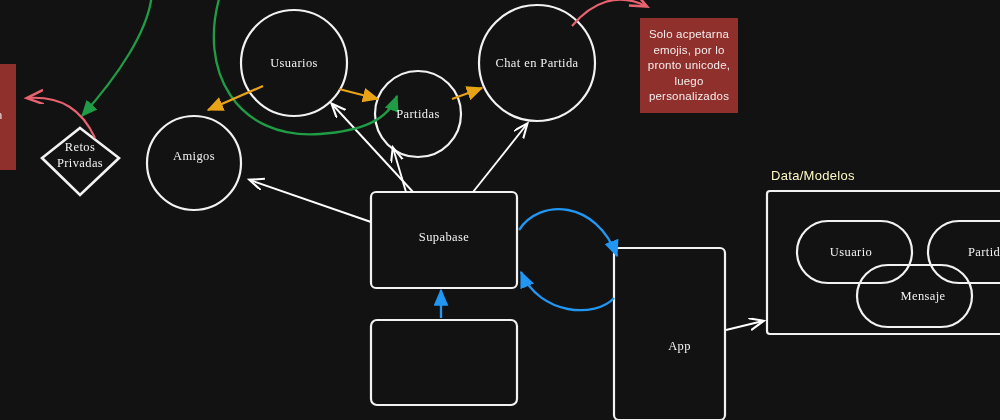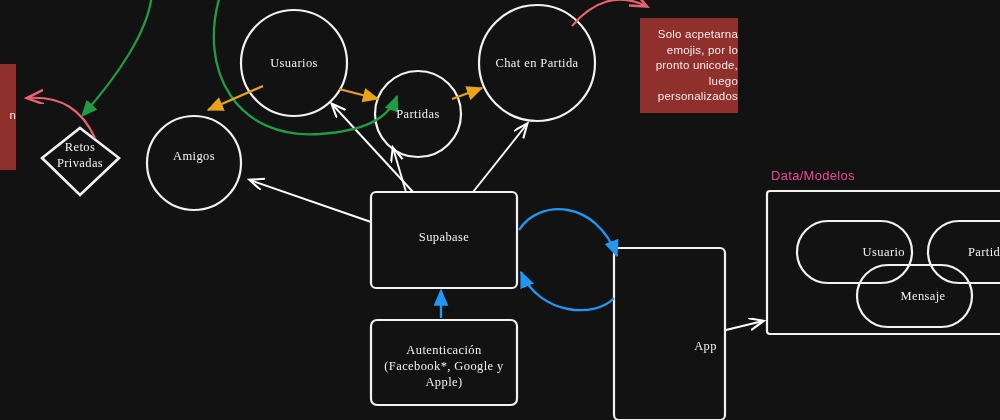--- a/index.html
+++ b/index.html
@@ -28,30 +28,30 @@
     font-size: 12.5px;
     line-height: 16px;
     text-align: center;
     letter-spacing: 0.4px;
     pointer-events: none;
     white-space: pre-line;
     font-family: Liberation Serif, serif;
   }
   .panel-title {
     position: absolute;
-    color: #ec4899;
+    color: #fef9c3;
     font-size: 13px;
     letter-spacing: 0.3px;
   }
   .note-text {
     position: absolute;
     color: #f6eceb;
     font-size: 11.5px;
     line-height: 15.5px;
-    text-align: right;
+    text-align: center;
     letter-spacing: 0.2px;
   }
   .redbox {
     position: absolute;
     background: #8f302d;
   }
 </style>
 </head>
 <body>
 
@@ -122,23 +122,20 @@
 luego
 personalizados</div>
 
   <div class="node-label" style="left:244px; top:55px; width:100px;">Usuarios</div>
   <div class="node-label" style="left:368px; top:106px; width:100px;">Partidas</div>
   <div class="node-label" style="left:477px; top:55px; width:120px;">Chat  en  Partida</div>
   <div class="node-label" style="left:144px; top:148px; width:100px;">Amigos</div>
   <div class="node-label" style="left:371px; top:229px; width:146px;">Supabase</div>
   <div class="node-label" style="left:35px; top:139px; width:90px;">Retos
 Privadas</div>
-  <div class="node-label" style="left:375px; top:342px; width:138px;">Autenticación
-(Facebook*,  Google  y
-Apple)</div>
-  <div class="node-label" style="left:650px; top:338px; width:111px;">App</div>
+  <div class="node-label" style="left:624px; top:338px; width:111px;">App</div>
 
   <div class="panel-title" style="left:771px; top:168px;">Data/Modelos</div>
-  <div class="node-label" style="left:797px; top:244px; width:108px;text-align:right;">Usuario</div>
+  <div class="node-label" style="left:797px; top:244px; width:108px;">Usuario</div>
   <div class="node-label" style="left:928px; top:244px; width:118px;">Partida</div>
   <div class="node-label" style="left:857px; top:288px; width:132px;">Mensaje</div>
 
 </div>
 
 </body></html>

